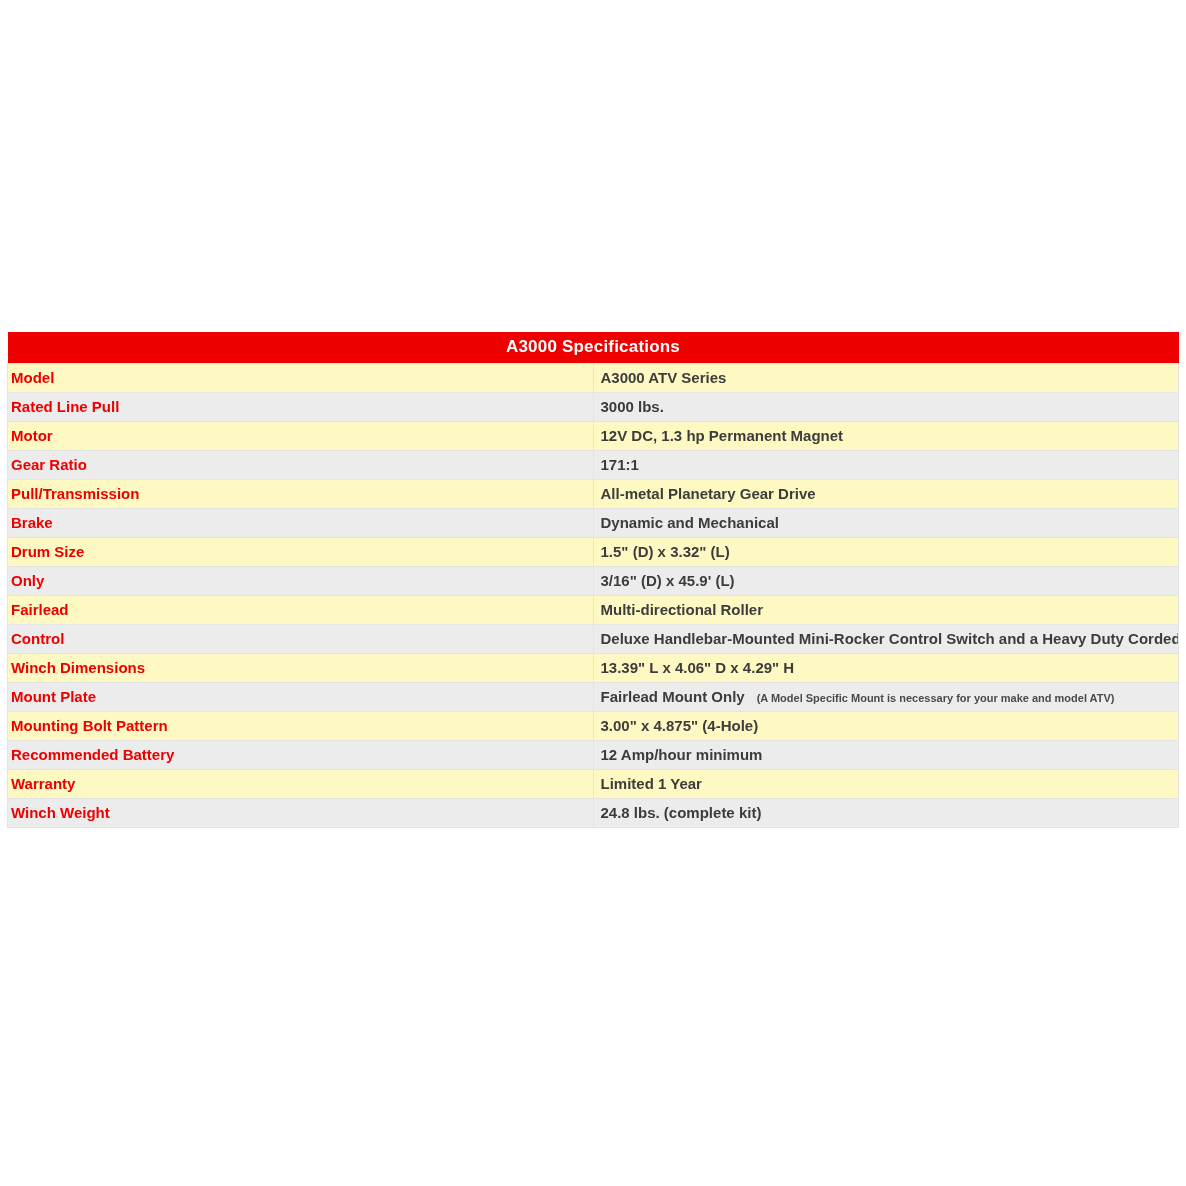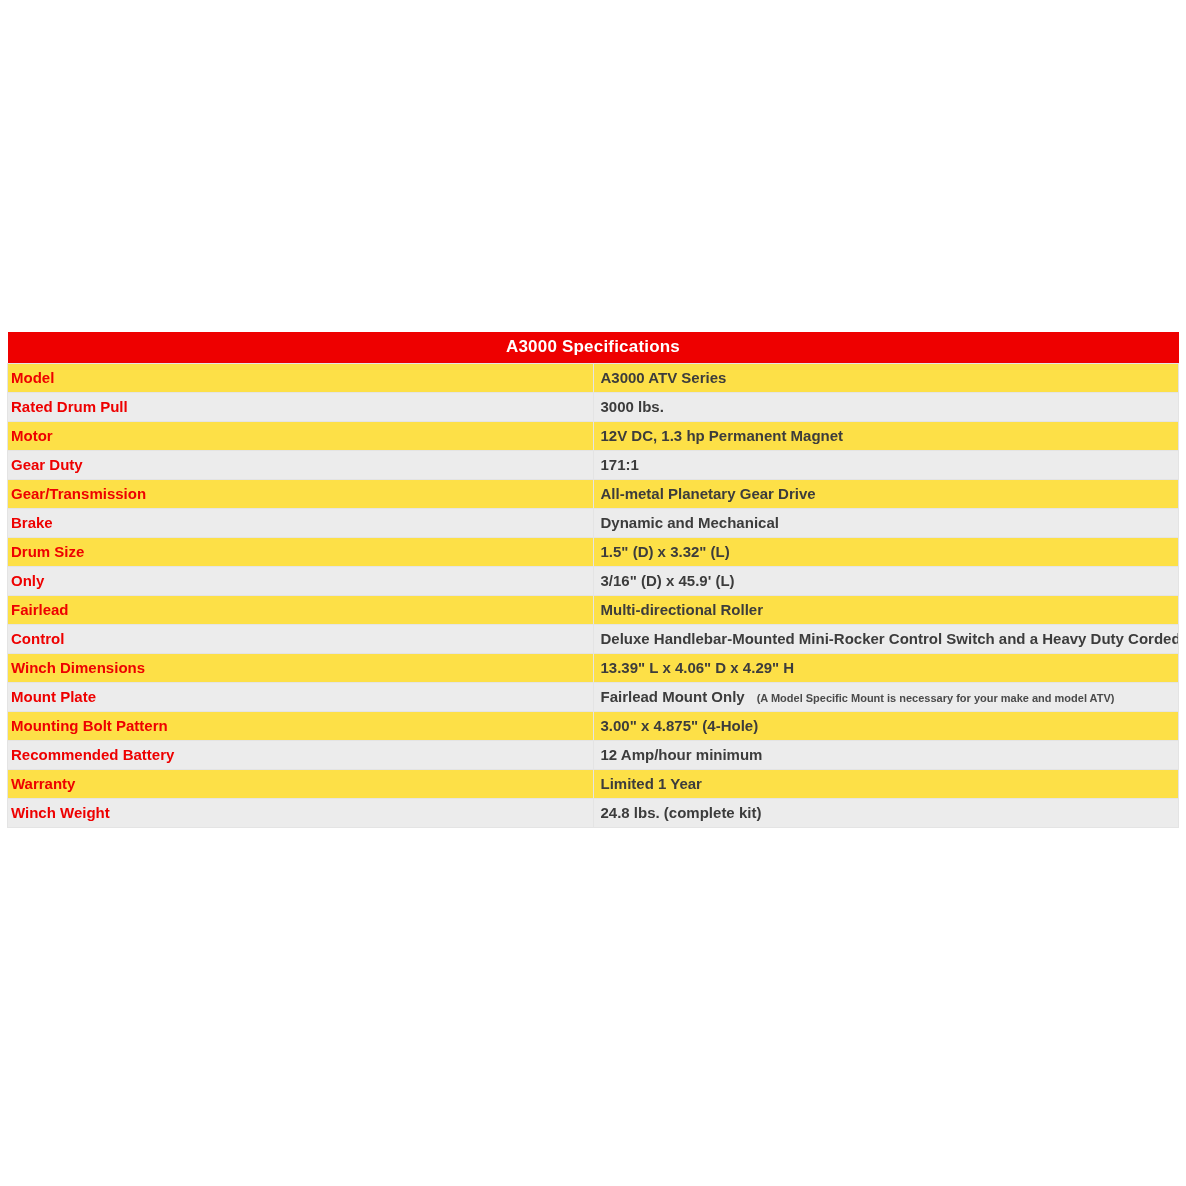--- a/index.html
+++ b/index.html
@@ -27,21 +27,21 @@
     font-size: 17px;
     font-weight: bold;
     height: 31px;
     text-align: center;
     vertical-align: middle;
     padding: 0;
     letter-spacing: 0.2px;
   }
   table.spec-table tbody tr {
     height: 29px;
-    background: #fde047;
+    background: #fef9c3;
   }
   table.spec-table tbody tr:nth-child(even) {
     background: #ececec;
   }
   table.spec-table td {
     border: 1px solid #e4e4e4;
     font-weight: bold;
     font-size: 15px;
     vertical-align: middle;
     padding: 0;
@@ -73,33 +73,33 @@
       <tr>
         <th class="title-bar" colspan="2">A3000 Specifications</th>
       </tr>
     </thead>
     <tbody id="spec-body">
         <tr>
           <td class="label-cell">Model</td>
           <td class="value-cell"><span>A3000 ATV Series</span></td>
         </tr>
         <tr>
-          <td class="label-cell">Rated Drum Pull</td>
+          <td class="label-cell">Rated Line Pull</td>
           <td class="value-cell"><span>3000 lbs.</span></td>
         </tr>
         <tr>
           <td class="label-cell">Motor</td>
           <td class="value-cell"><span>12V DC, 1.3 hp Permanent Magnet</span></td>
         </tr>
         <tr>
-          <td class="label-cell">Gear Duty</td>
+          <td class="label-cell">Gear Ratio</td>
           <td class="value-cell"><span>171:1</span></td>
         </tr>
         <tr>
-          <td class="label-cell">Gear/Transmission</td>
+          <td class="label-cell">Pull/Transmission</td>
           <td class="value-cell"><span>All-metal Planetary Gear Drive</span></td>
         </tr>
         <tr>
           <td class="label-cell">Brake</td>
           <td class="value-cell"><span>Dynamic and Mechanical</span></td>
         </tr>
         <tr>
           <td class="label-cell">Drum Size</td>
           <td class="value-cell"><span>1.5" (D) x 3.32" (L)</span></td>
         </tr>

